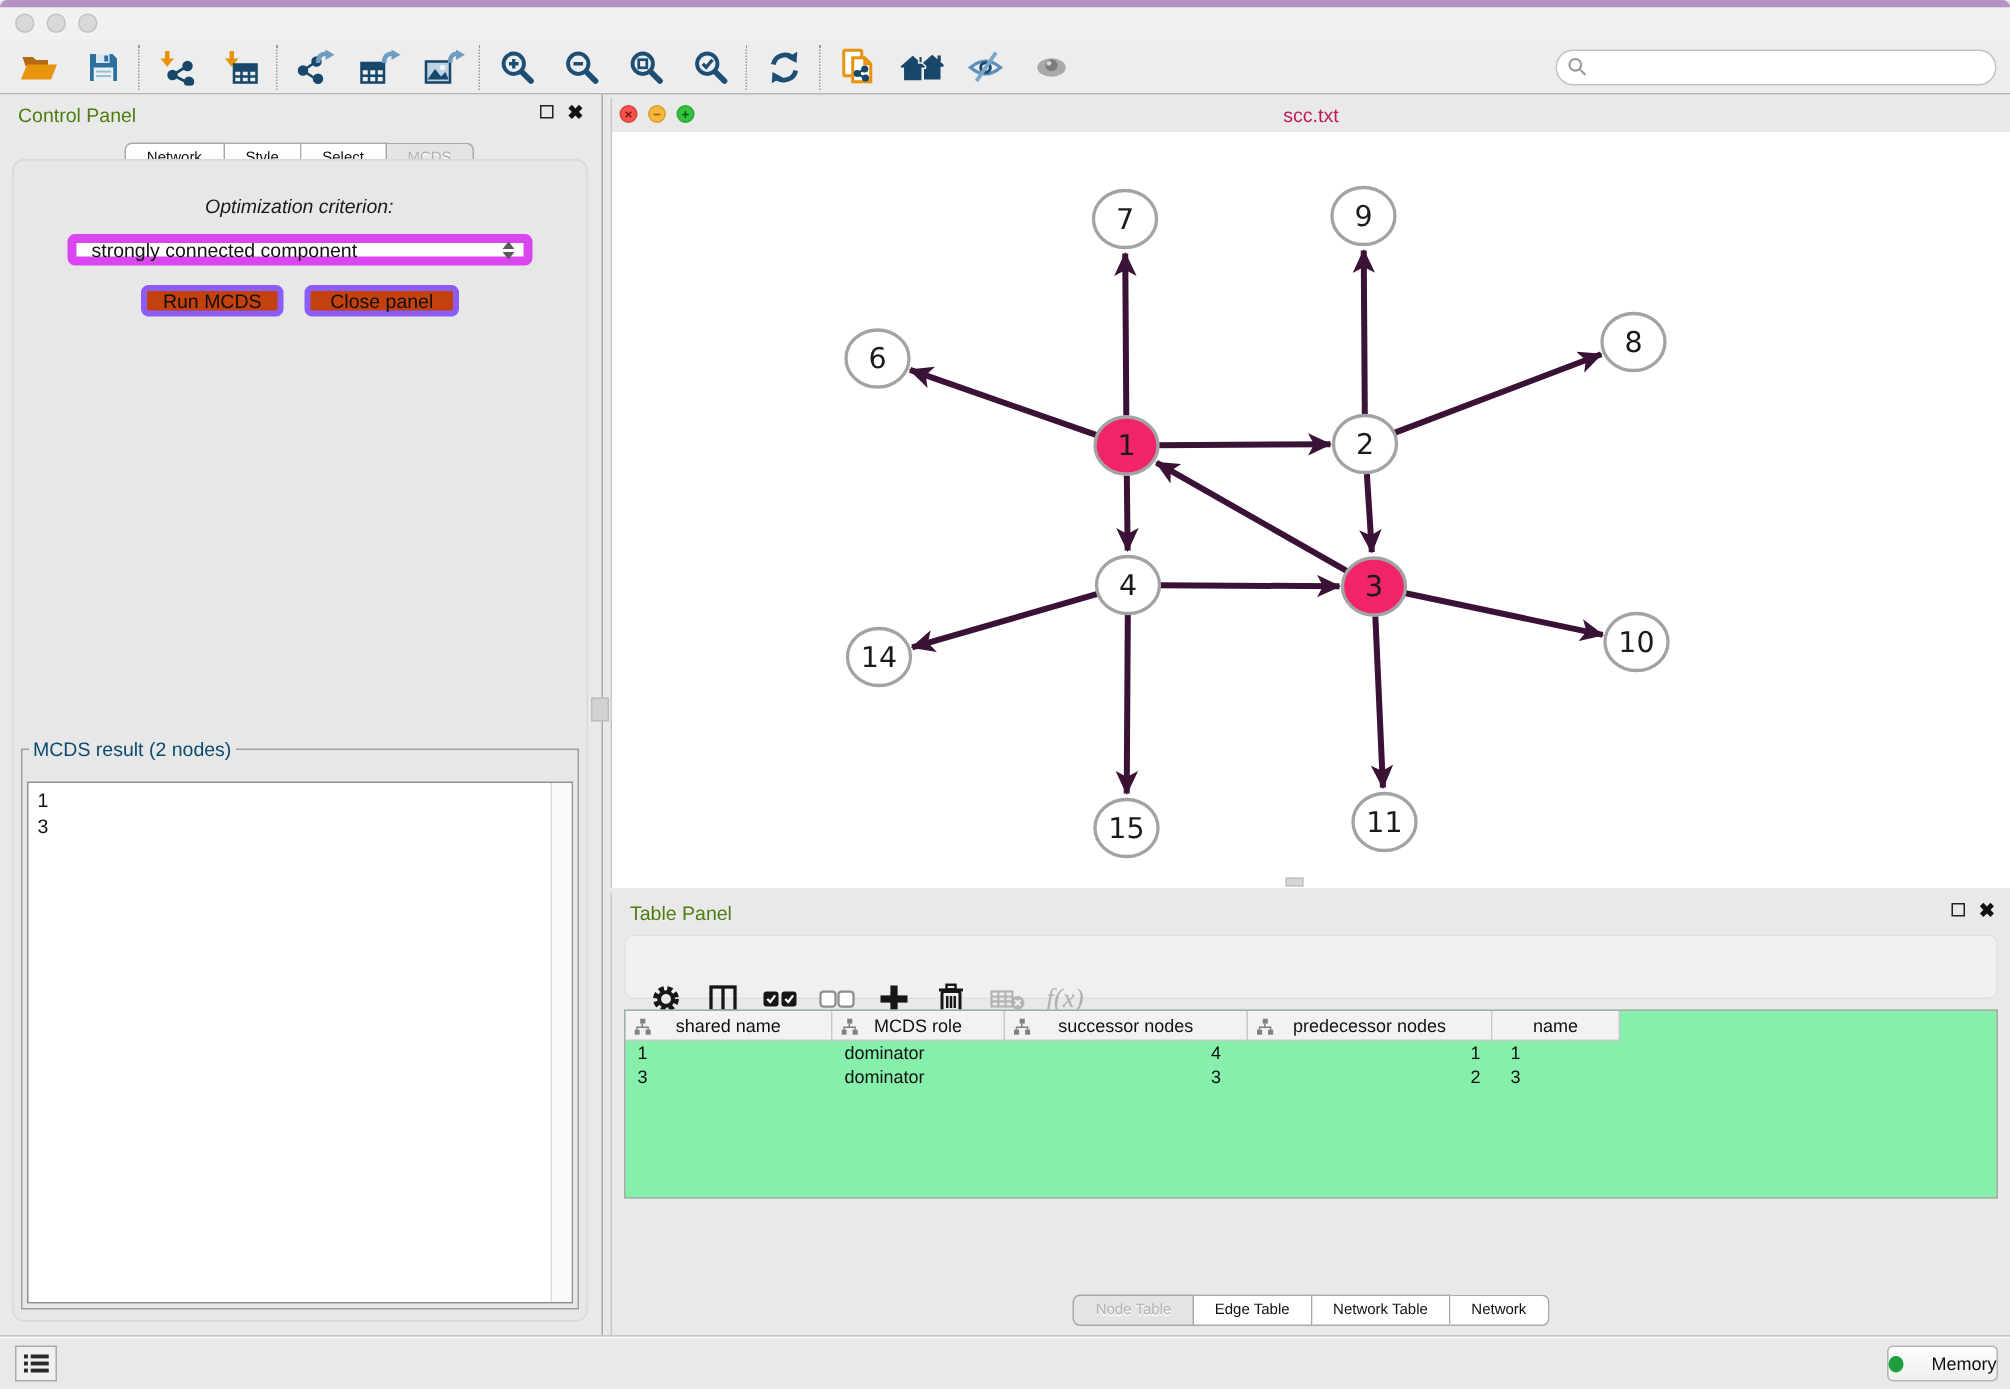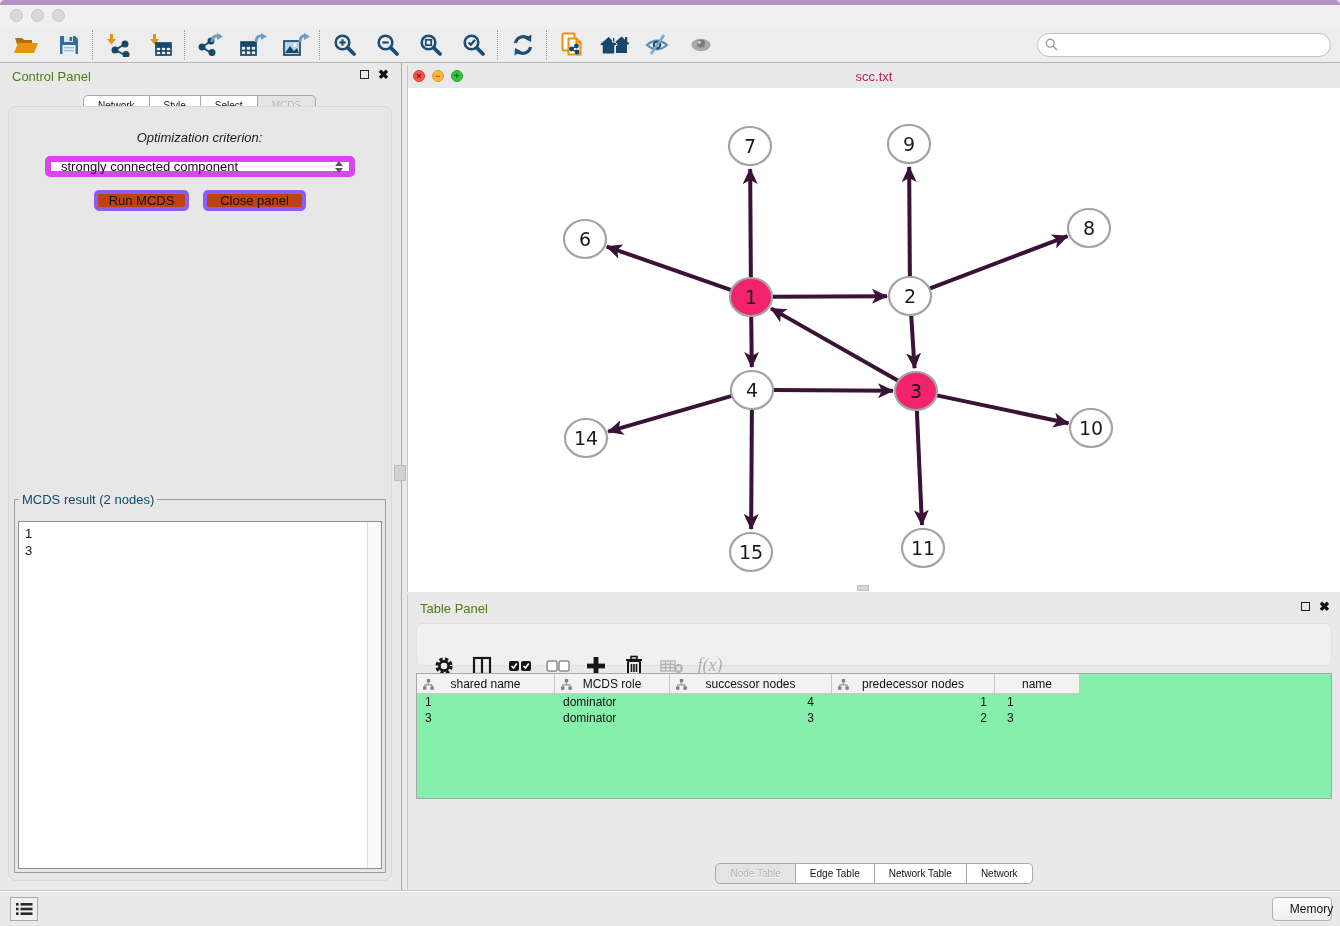--- a/index.html
+++ b/index.html
@@ -103,21 +103,21 @@
   .td{font-size:12px;color:#111;box-sizing:border-box;flex:0 0 auto;line-height:16px;white-space:nowrap;overflow:hidden;}
   .td-l8{text-align:left;padding-left:8px;}
   .td-l12{text-align:left;padding-left:12px;}
   .td-r18{text-align:right;padding-right:18px;}
   .td-r8{text-align:right;padding-right:8px;}
   .tp-tabs{position:absolute;left:0;right:0;top:268px;display:flex;justify-content:center;}
   
   .status-bar{position:absolute;left:0;right:0;bottom:0;height:35px;background:#e9e9e9;border-top:1px solid #c6c6c6;box-shadow:inset 0 1px 0 #fbfbfb;}
   .list-btn{position:absolute;left:10px;top:6px;width:28px;height:24px;background:#f0f0f0;border:1px solid #ababab;
             display:flex;align-items:center;justify-content:center;box-sizing:border-box;}
-  .memory-btn{position:absolute;right:8px;top:6px;width:60px;height:24px;background:linear-gradient(#fdfdfd,#eeeeee);
+  .memory-btn{position:absolute;right:8px;top:6px;width:74px;height:24px;background:linear-gradient(#fdfdfd,#eeeeee);
               border:1px solid #b3b3b3;border-radius:4px;display:flex;align-items:center;justify-content:center;gap:19px;
               font-size:12px;color:#111;box-sizing:border-box;}
   .mem-dot{width:11px;height:11px;border-radius:50%;background:#1e9e3e;}
 </style>
 </head>
 <body>
 
 <div class="top-strip"></div>
 <div class="titlebar">
   <div class="traffic">

